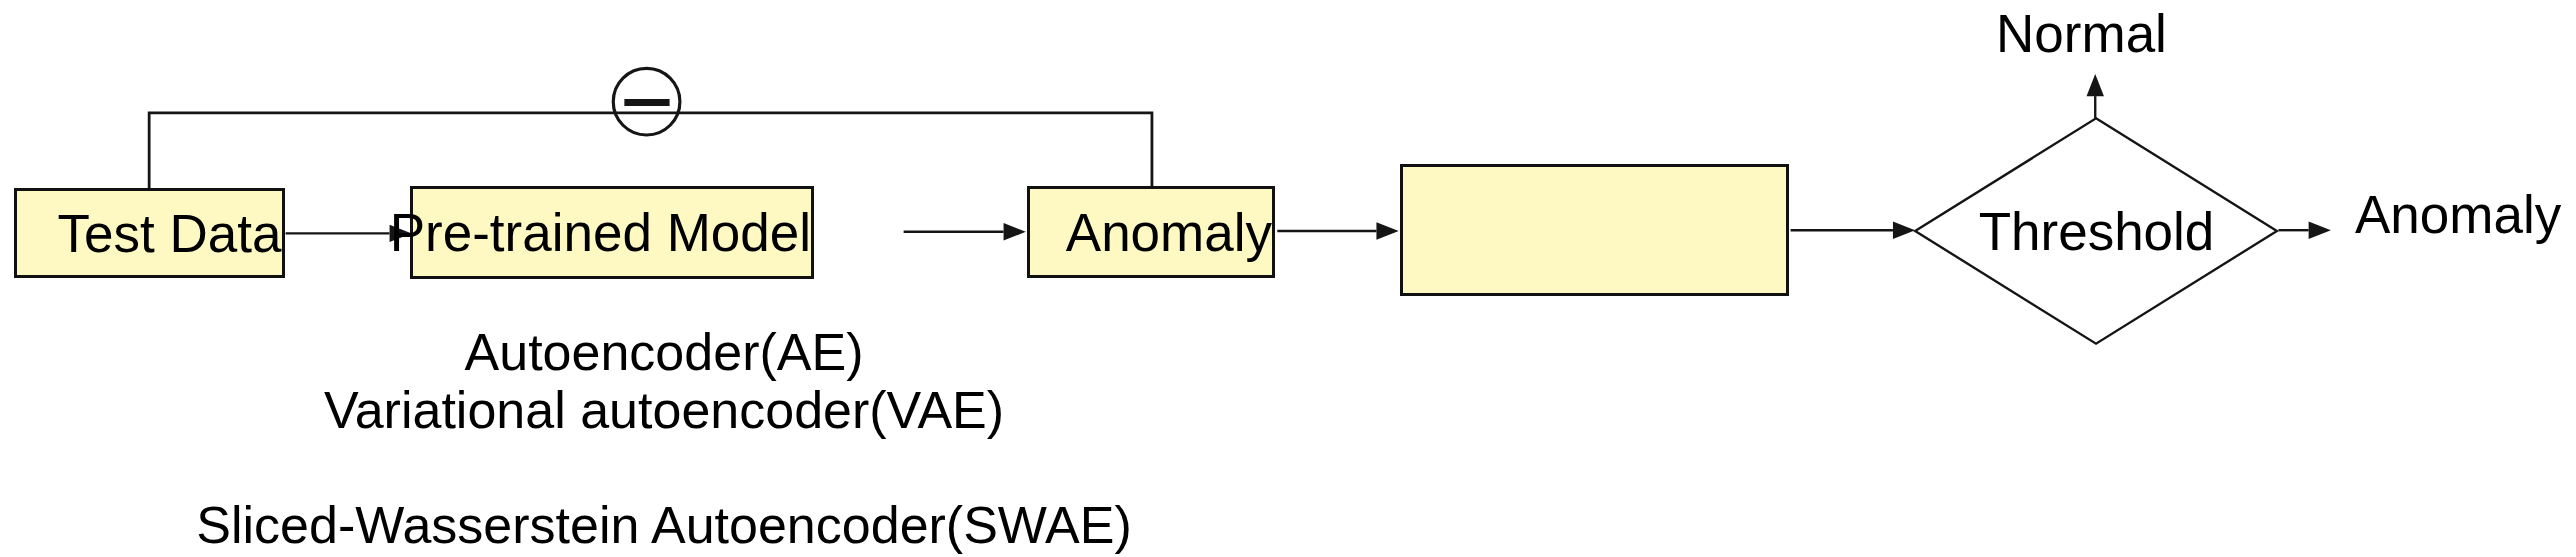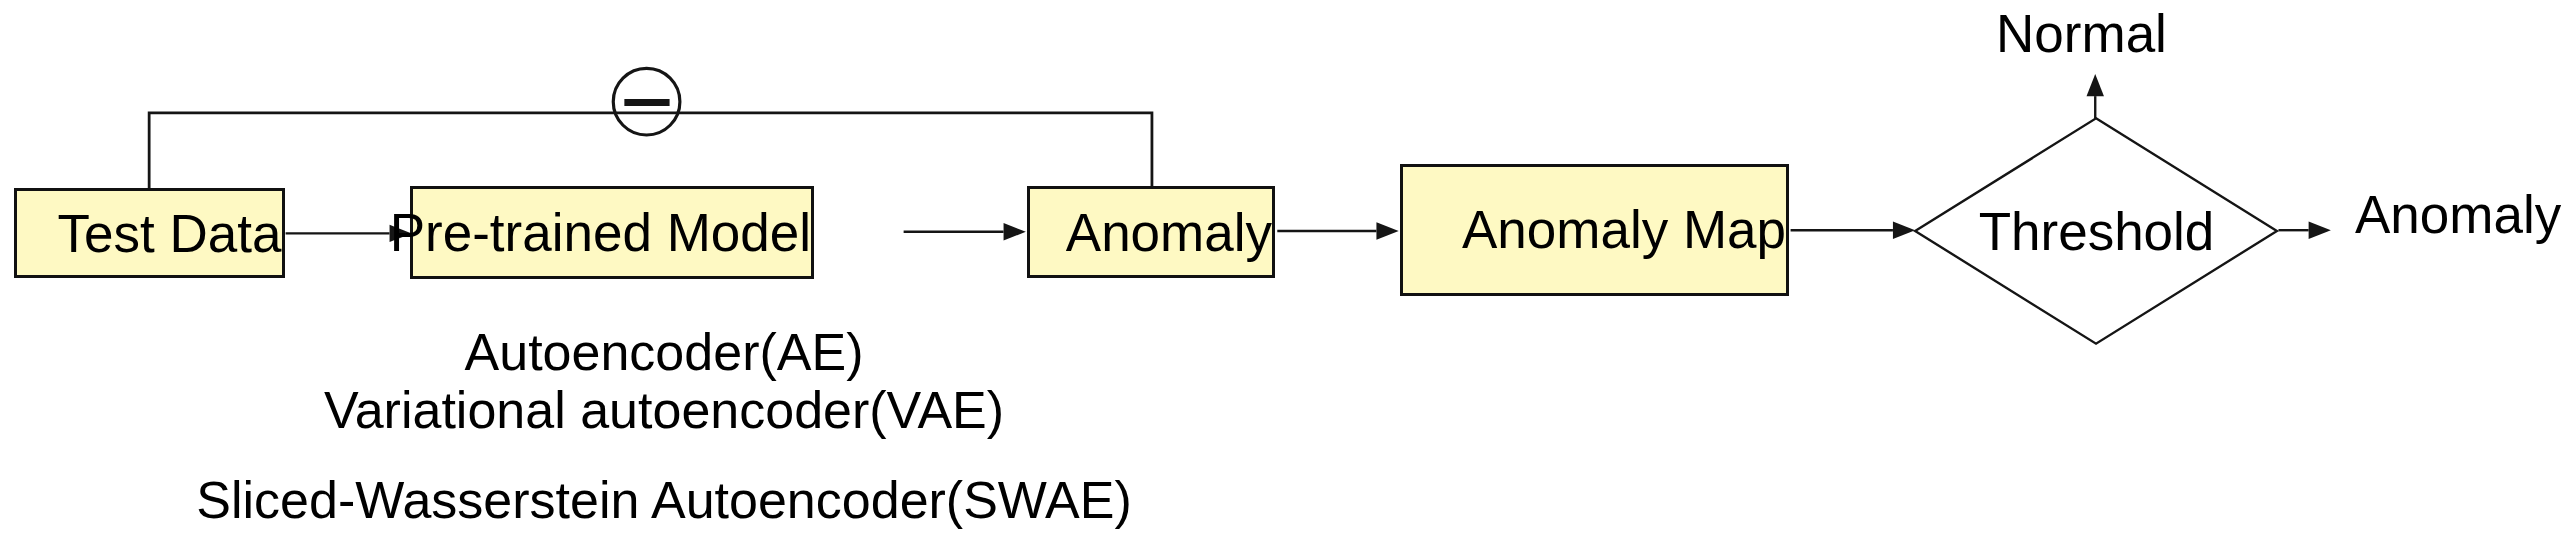--- a/index.html
+++ b/index.html
@@ -96,30 +96,29 @@
   <div class="box" style="left:410px; top:186px; width:404px; height:93px;">
     <span>Pre-trained Model</span>
   </div>
 
   <div class="box" style="left:1027px; top:186px; width:248px; height:92px;">
     <span>Anomaly</span>
   </div>
 
   <div class="box" style="left:1400px; top:164px; width:389px; height:132px;">
     <span class="box-inner">
-      <span class="box-title">Anomaly Map</span>
     </span>
   </div>
 
   <div class="label label-centered" style="left:1898px; top:205px;">Threshold</div>
 
   <div class="label label-centered" style="left:1883px; top:7.1px;">Normal</div>
 
   <div class="label" style="left:2355px; top:188px;">Anomaly</div>
 
   <div>
     <div class="list-item" style="left:664px; top:332px;">Autoencoder(AE)</div>
     <div class="list-item" style="left:664px; top:390px;">Variational autoencoder(VAE)</div>
-    <div class="list-item" style="left:664px; top:480px;">Sliced-Wasserstein Autoencoder(SWAE)</div>
+    <div class="list-item" style="left:664px; top:505px;">Sliced-Wasserstein Autoencoder(SWAE)</div>
   </div>
 
 </div>
 
 
 </body></html>

